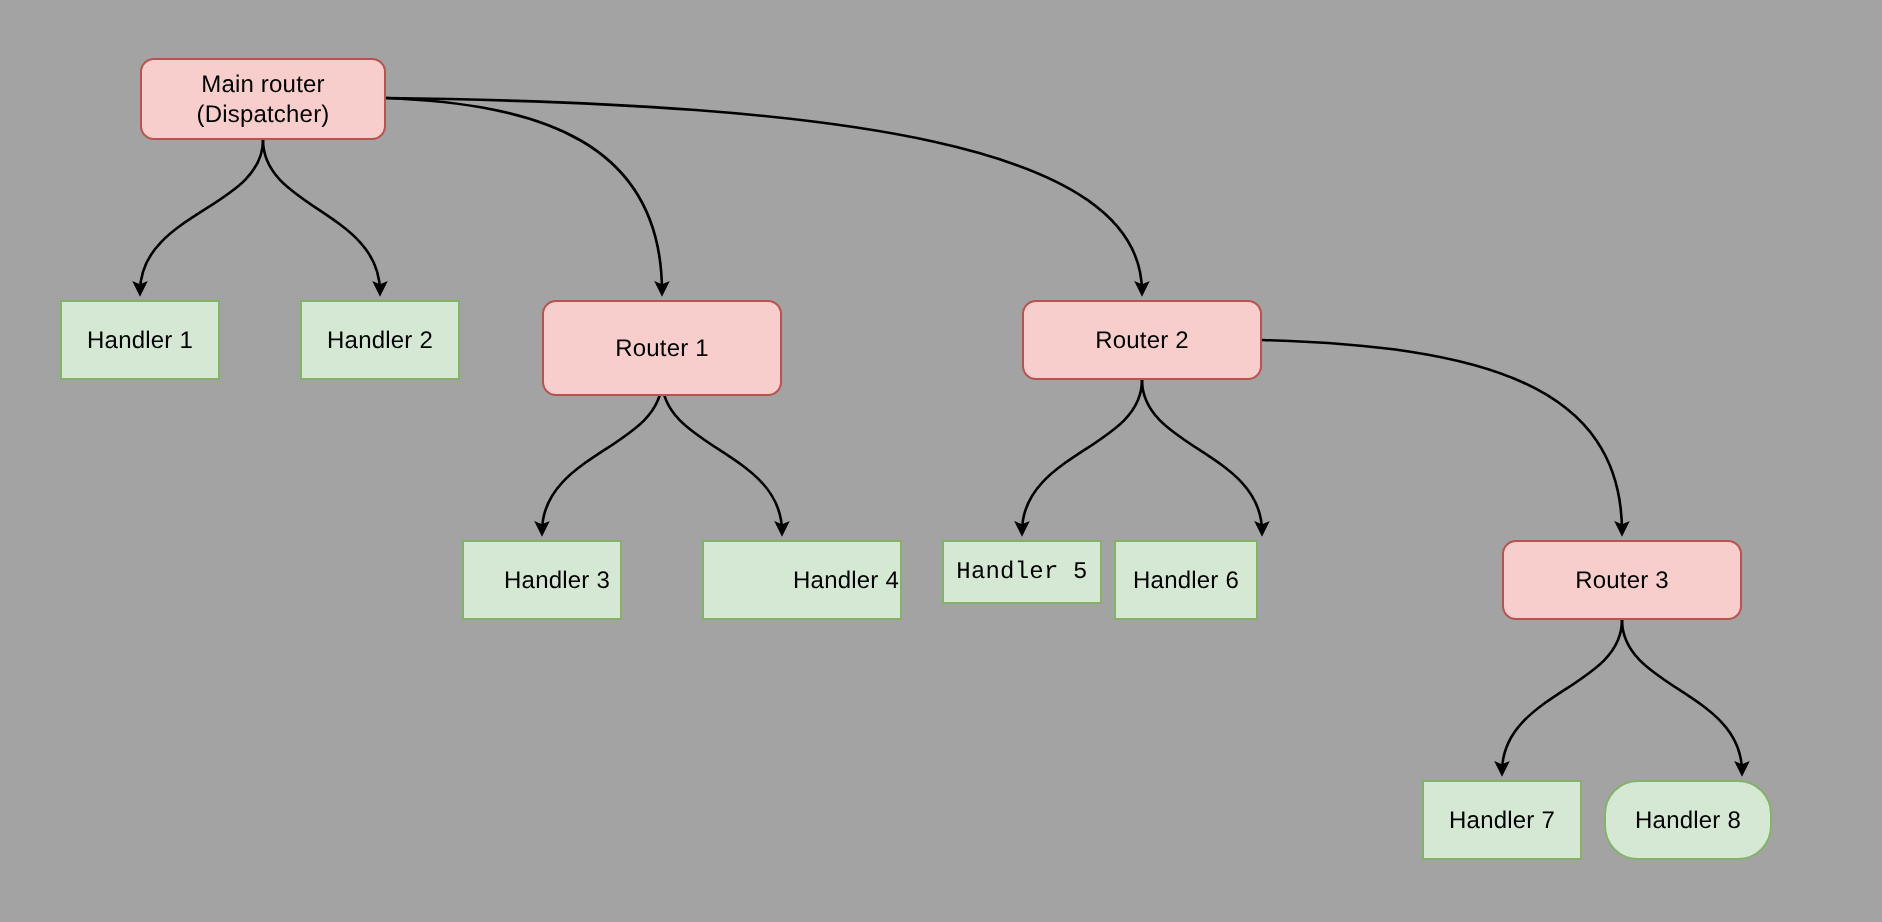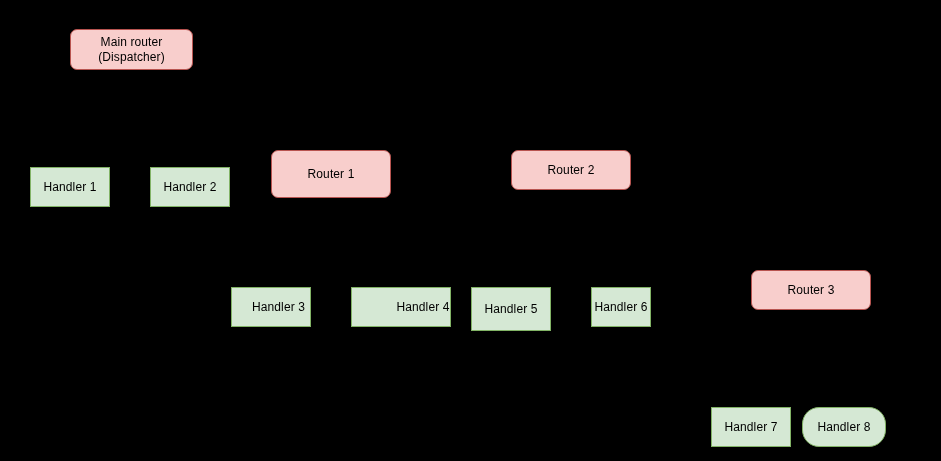--- a/index.html
+++ b/index.html
@@ -7,21 +7,21 @@
     padding: 0;
     background: #ffffff;
   }
   body {
     font-family: "Liberation Sans", sans-serif;
   }
   #canvas {
     position: relative;
     width: 941px;
     height: 461px;
-    background: #000000;
+    background: #a3a3a3;
     overflow: hidden;
   }
   #edges {
     position: absolute;
     left: 0;
     top: 0;
     width: 941px;
     height: 461px;
     pointer-events: none;
   }
@@ -42,21 +42,20 @@
   }
   .node.router {
     background: #f8cecc;
     border-color: #b85450;
     border-radius: 7px;
   }
   .node.handler {
     background: #d5e8d4;
     border-color: #82b366;
     border-radius: 0;
-    margin-top: 17px;
   }
   .node-label {
     display: block;
     width: 100%;
   }
 </style>
 </head>
 <body>
 
 <div id="canvas">
@@ -84,20 +83,20 @@
 
   <div id="node-layer">
       <div class="node router" style="left: 70px; top: 29px; width: 123px; height: 41px;"><span class="node-label">Main router
 (Dispatcher)</span></div>
       <div class="node handler" style="left: 30px; top: 150px; width: 80px; height: 40px;"><span class="node-label">Handler 1</span></div>
       <div class="node handler" style="left: 150px; top: 150px; width: 80px; height: 40px;"><span class="node-label">Handler 2</span></div>
       <div class="node router" style="left: 271px; top: 150px; width: 120px; height: 48px;"><span class="node-label">Router 1</span></div>
       <div class="node router" style="left: 511px; top: 150px; width: 120px; height: 40px;"><span class="node-label">Router 2</span></div>
       <div class="node handler" style="left: 231px; top: 270px; width: 80px; height: 40px; padding-left: 15px;"><span class="node-label">Handler 3</span></div>
       <div class="node handler" style="left: 351px; top: 270px; width: 100px; height: 40px; padding-left: 44px;"><span class="node-label">Handler 4</span></div>
-      <div class="node handler" style="left: 471px; top: 270px; width: 80px; height: 44px;"><span class="node-label">Handler 5</span></div>
-      <div class="node handler" style="left: 591px; top: 270px; width: 60px; height: 40px;"><span class="node-label">Handler 6</span></div>
+      <div class="node handler" style="left: 471px; top: 270px; width: 80px; height: 32px; font-family: Liberation Mono, monospace;"><span class="node-label">Handler 5</span></div>
+      <div class="node handler" style="left: 557px; top: 270px; width: 72px; height: 40px;"><span class="node-label">Handler 6</span></div>
       <div class="node router" style="left: 751px; top: 270px; width: 120px; height: 40px; text-align: center;"><span class="node-label">Router 3</span></div>
       <div class="node handler" style="left: 711px; top: 390px; width: 80px; height: 40px;"><span class="node-label">Handler 7</span></div>
       <div class="node handler" style="left: 802px; top: 390px; width: 84px; height: 40px; border-radius: 17px;"><span class="node-label">Handler 8</span></div>
     </div>
 
 </div>
 
 </body></html>

